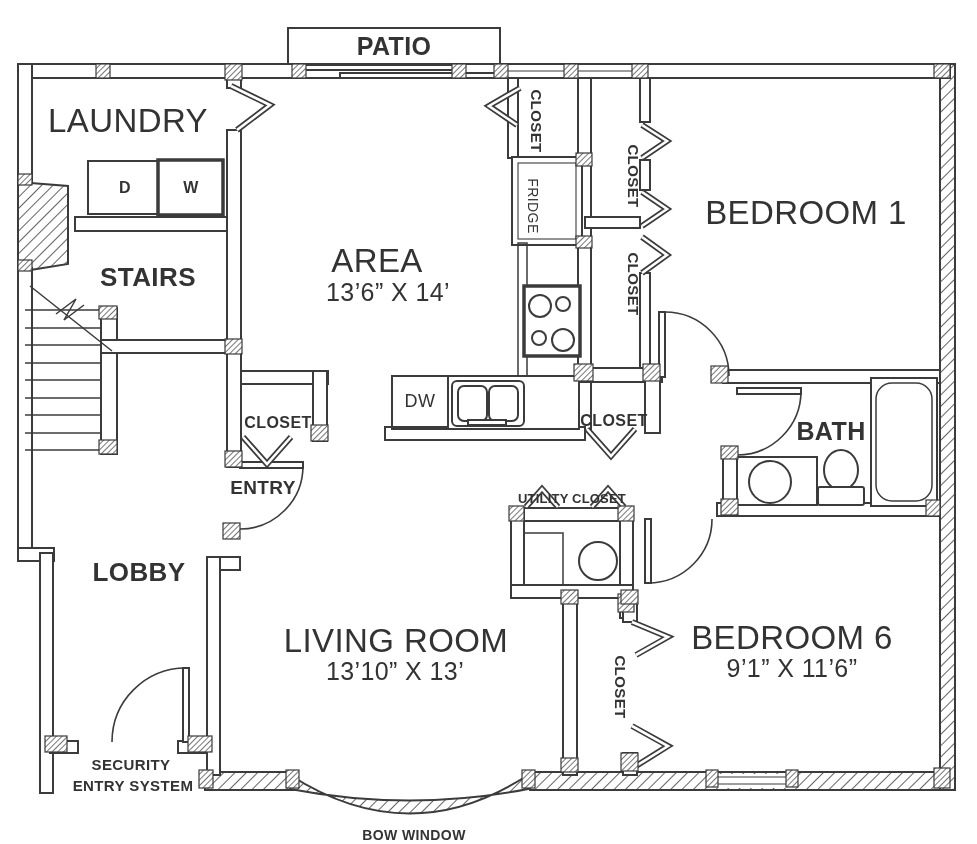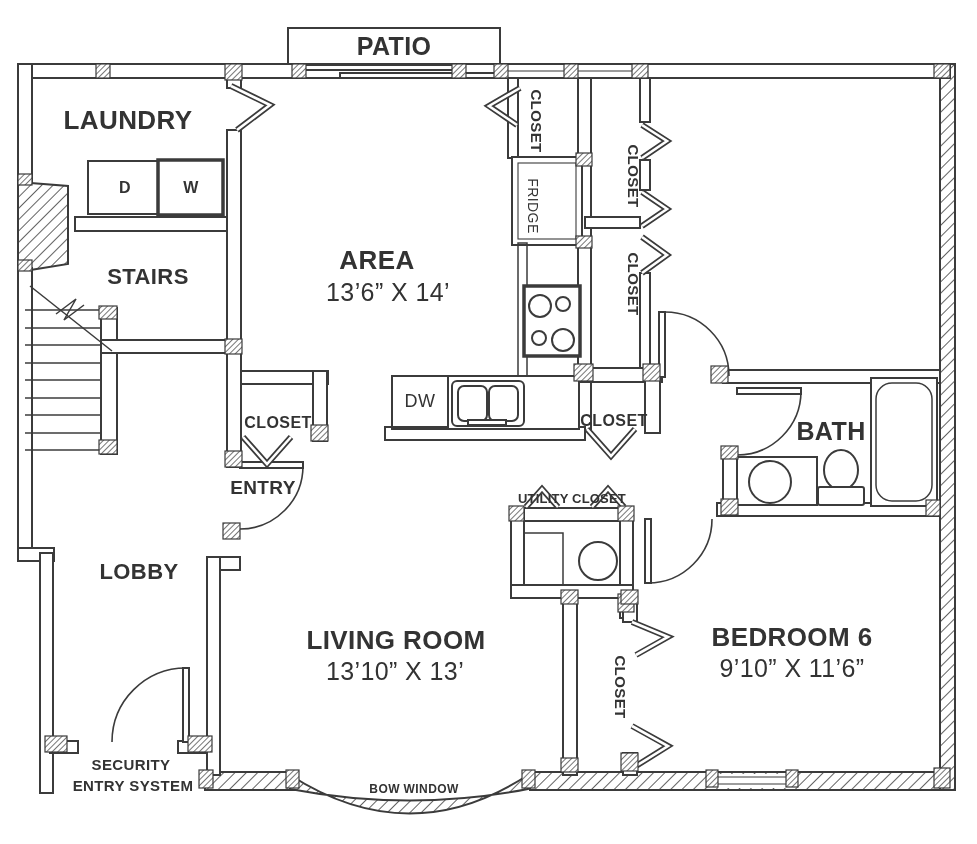--- a/index.html
+++ b/index.html
@@ -12,28 +12,28 @@
   .ln {stroke:#3b3b3b;stroke-width:1.5;fill:none;}
   .ln1{stroke:#3b3b3b;stroke-width:1.1;fill:none;}
   .fx {fill:#fff;stroke:#3b3b3b;stroke-width:2;}
   .fx3{fill:#fff;stroke:#3b3b3b;stroke-width:3.5;}
   .arc{fill:none;stroke:#3b3b3b;stroke-width:1.6;}
   .bfo{fill:none;stroke:#3b3b3b;stroke-width:6;}
   .bfi{fill:none;stroke:#fff;stroke-width:2.6;}
   .lbl{position:absolute;transform:translate(-50%,-50%);color:#333;white-space:nowrap;
        letter-spacing:.4px;line-height:1;}
   .vlbl{transform:translate(-50%,-50%) rotate(90deg);}
-  .f28{font-size:26px;font-weight:700;}
+  .f28{font-size:33px;font-weight:400;}
   .f26{font-size:25px;font-weight:400;}
   .f25{font-size:25px;font-weight:700;}
-  .f22{font-size:22px;font-weight:700;text-align:center;}
+  .f22{font-size:26px;font-weight:700;text-align:center;}
   .f20{font-size:19px;font-weight:700;}
   .f17{font-size:16px;font-weight:700;}
   .f16{font-size:15px;font-weight:700;}
-  .f15{font-size:12px;font-weight:700;}
+  .f15{font-size:14px;font-weight:700;margin-top:46px;}
   .f14{font-size:13px;font-weight:600;letter-spacing:.2px;}
   .f18r{font-size:18px;font-weight:400;}
   .f15r{font-size:14px;font-weight:400;}
 </style>
 </head>
 <body>
 
 <div id="stage">
 
 <svg width="977" height="844" viewBox="0 0 977 844">
@@ -268,29 +268,30 @@
 <div class="lbl f28" style="left:128px;top:120px">LAUNDRY</div>
 <div class="lbl f17" style="left:125px;top:188px">D</div>
 <div class="lbl f17" style="left:191px;top:188px">W</div>
 <div class="lbl f28" style="left:377px;top:260px">AREA</div>
 <div class="lbl f26" style="left:388px;top:292px">13’6” X 14’</div>
 <div class="lbl f22" style="left:148px;top:277px">STAIRS</div>
 <div class="lbl vlbl f16" style="left:536px;top:121px">CLOSET</div>
 <div class="lbl vlbl f15r" style="left:533px;top:206px">FRIDGE</div>
 <div class="lbl vlbl f16" style="left:633px;top:176px">CLOSET</div>
 <div class="lbl vlbl f16" style="left:633px;top:284px">CLOSET</div>
+<div class="lbl f28" style="left:806px;top:212px">BEDROOM 1</div>
 <div class="lbl f18r" style="left:420px;top:401px">DW</div>
 <div class="lbl f17" style="left:278px;top:423px">CLOSET</div>
 <div class="lbl f20" style="left:263px;top:487px">ENTRY</div>
 <div class="lbl f17" style="left:614px;top:421px">CLOSET</div>
 <div class="lbl f25" style="left:831px;top:431px">BATH</div>
 <div class="lbl f14" style="left:572px;top:498px">UTILITY CLOSET</div>
 <div class="lbl f22" style="left:139px;top:572px">LOBBY</div>
 <div class="lbl f28" style="left:396px;top:640px">LIVING ROOM</div>
 <div class="lbl f26" style="left:395px;top:671px">13’10” X 13’</div>
 <div class="lbl f28" style="left:792px;top:637px">BEDROOM 6</div>
-<div class="lbl f26" style="left:792px;top:668px">9’10” X 11’6”</div>
+<div class="lbl f26" style="left:792px;top:668px">9’1” X 11’6”</div>
 <div class="lbl vlbl f16" style="left:620px;top:687px">CLOSET</div>
 <div class="lbl f16" style="left:131px;top:764px">SECURITY</div>
 <div class="lbl f16" style="left:133px;top:785px">ENTRY SYSTEM</div>
 <div class="lbl f15" style="left:414px;top:789px">BOW WINDOW</div>
 
 </div>
 
 </body></html>

